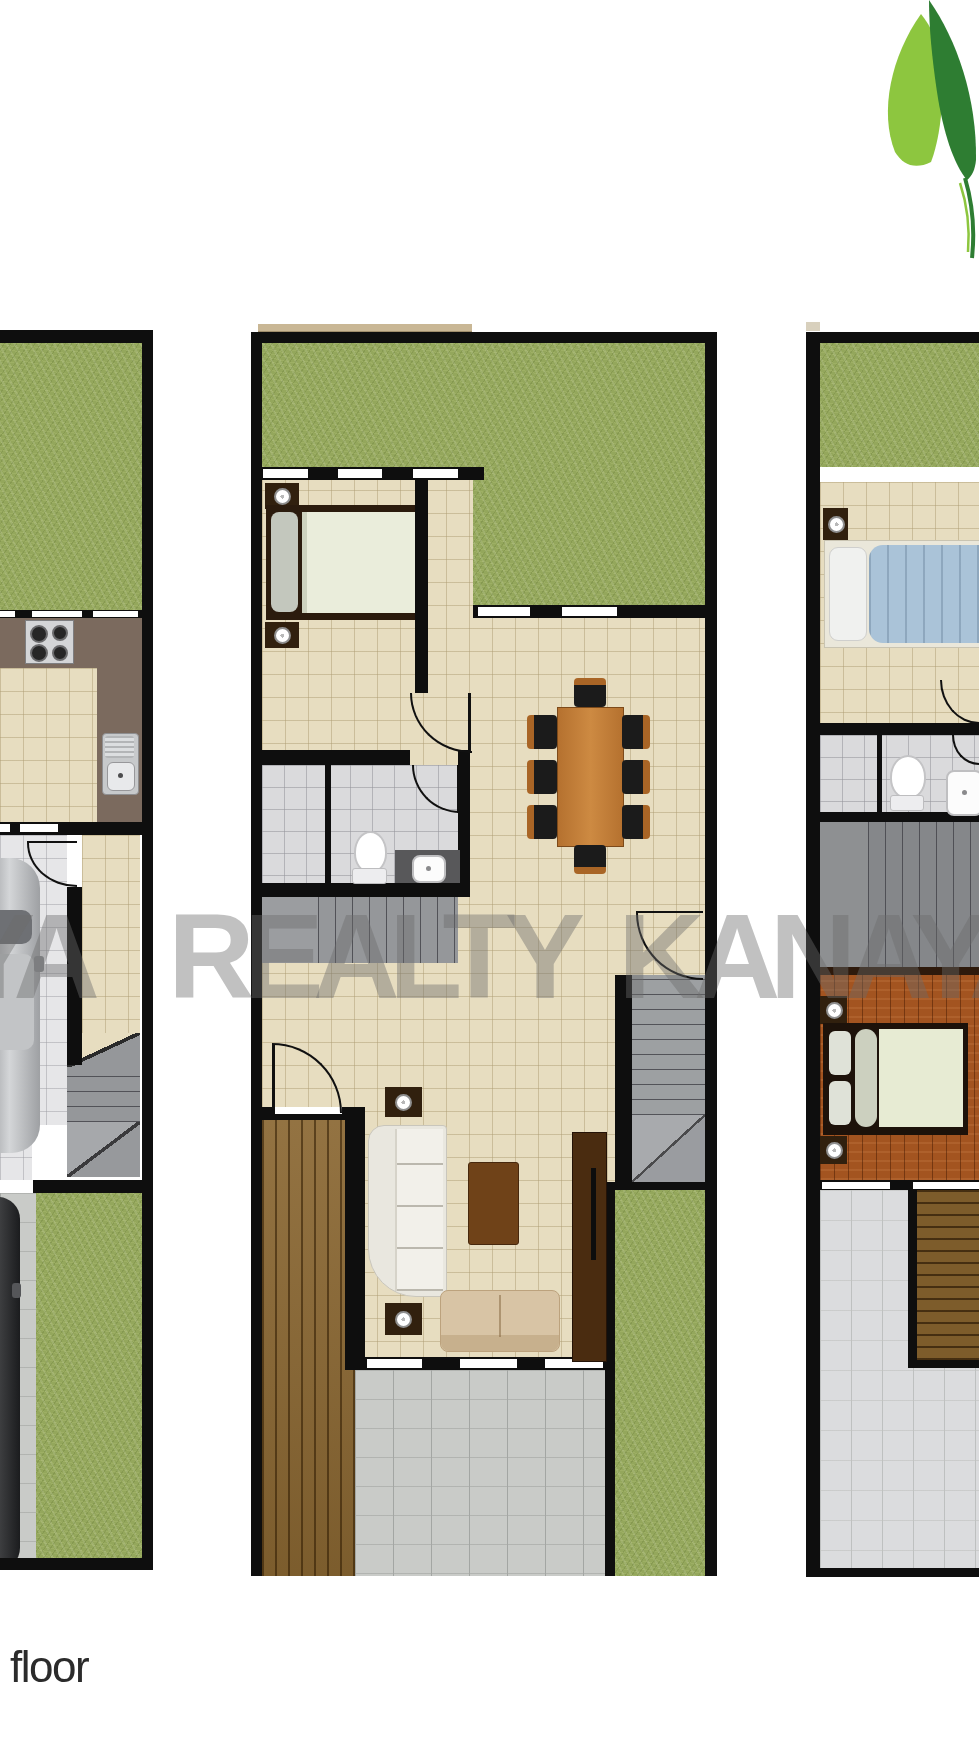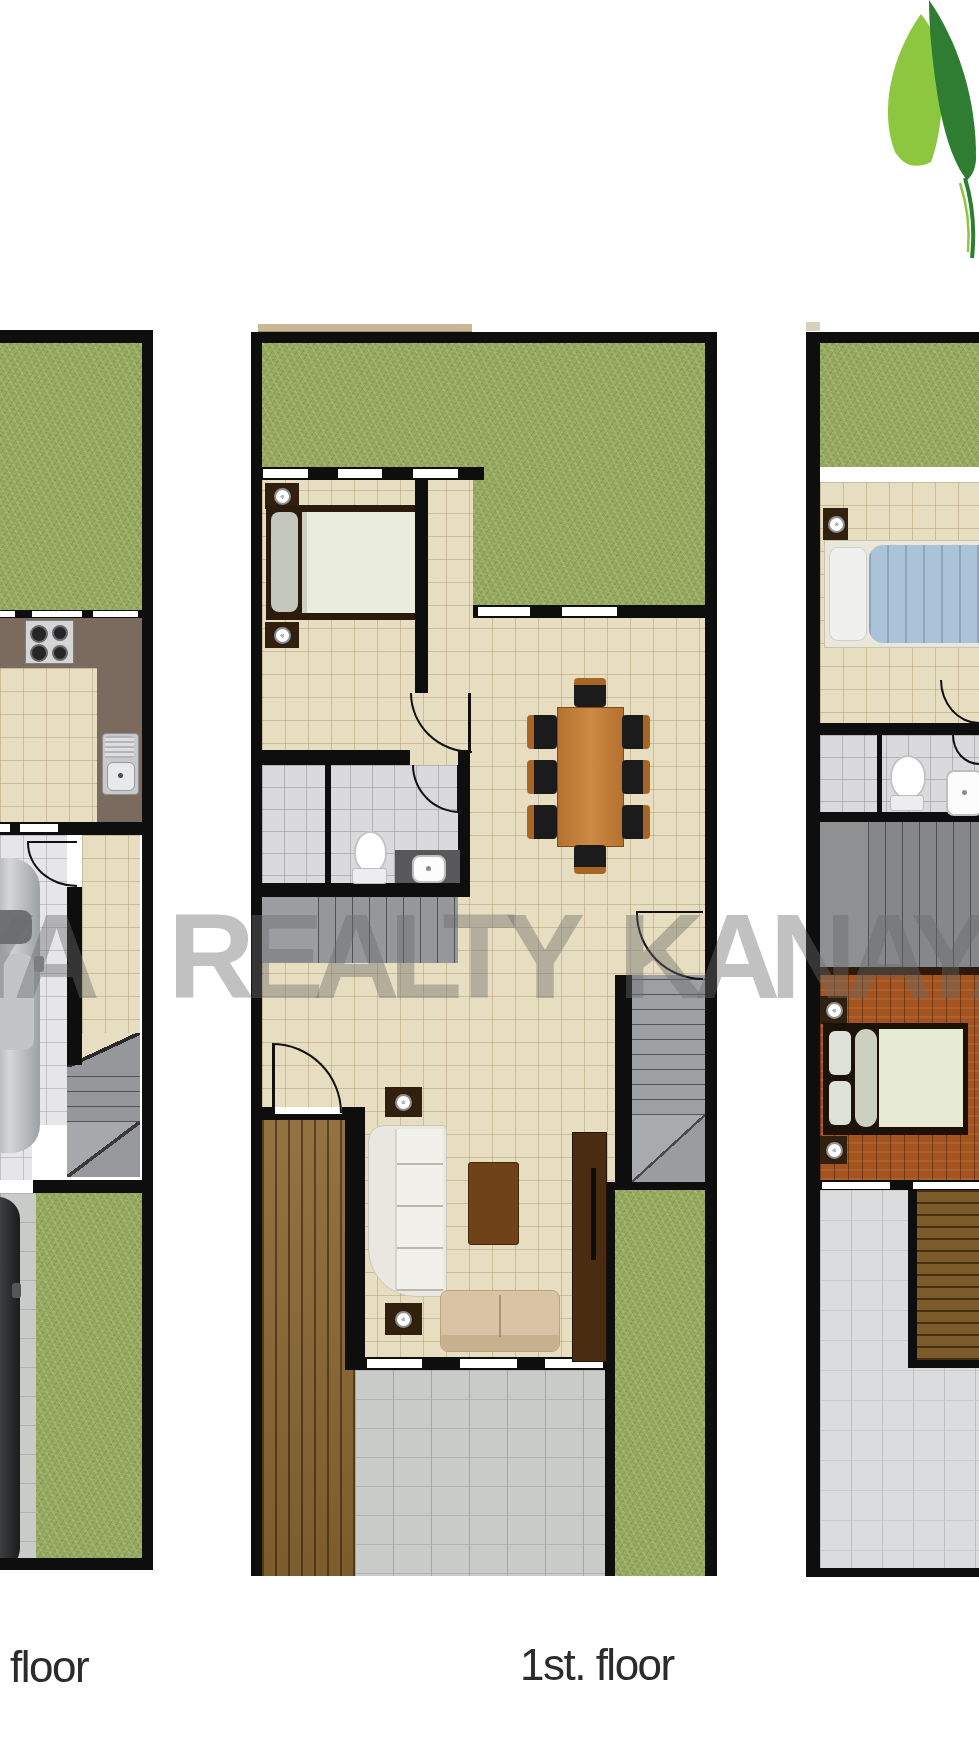--- a/index.html
+++ b/index.html
@@ -286,15 +286,14 @@
 
     <div class="arc" style="left:134px;top:362px;width:39px;height:44px;border-left:2px solid #101010;border-bottom:2px solid #101010;border-bottom-left-radius:100% 100%;"></div>
     <div class="arc" style="left:146px;top:417px;width:27px;height:30px;border-left:2px solid #101010;border-bottom:2px solid #101010;border-bottom-left-radius:100% 100%;"></div>
   </div>
 
   <div class="watermark-part" style="left:-45px;top:896px;">YA</div>
   <div class="watermark-part" style="left:168px;top:896px;">REALTY</div>
   <div class="watermark-part" style="left:618px;top:896px;">KANAYA</div>
 
   <div class="caption" style="left:10px;top:1642px;">floor</div>
-  <div class="caption" style="left:520px;top:1640px;">1st. floor</div>
 
 </div>
 
 </body></html>

